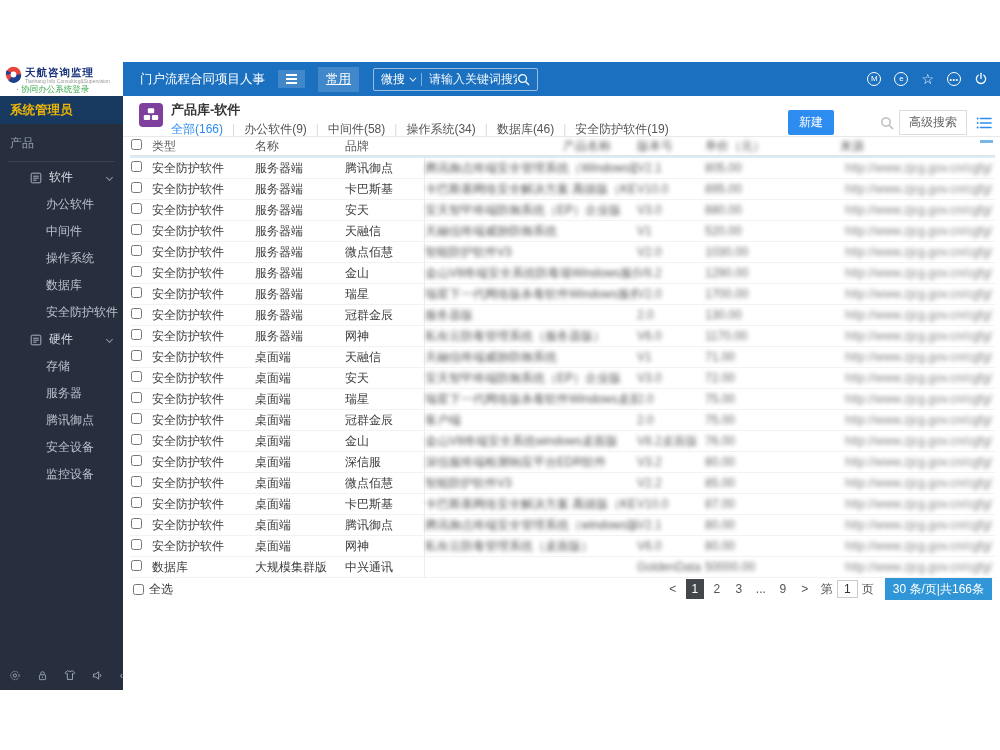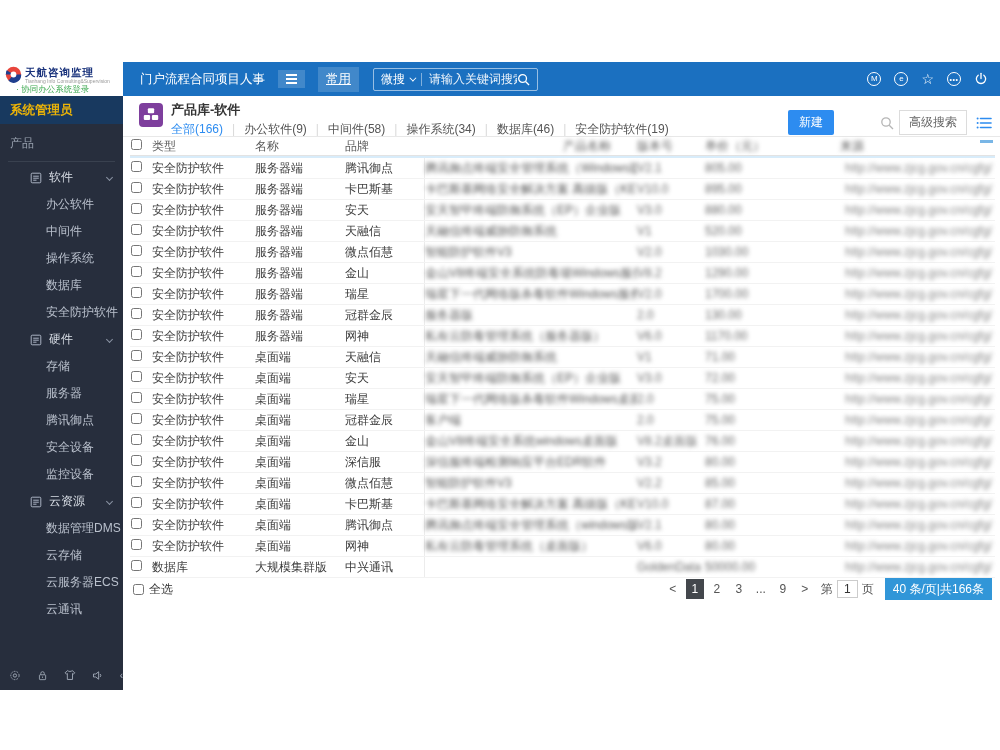--- a/index.html
+++ b/index.html
@@ -176,39 +176,20 @@
         </div>
         <div class="tree-children" data-repeat="sidebar.groups.1.children">
 
         <div class="tree-child">存储</div>
             <div class="tree-child">服务器</div>
             <div class="tree-child">腾讯御点</div>
             <div class="tree-child">安全设备</div>
             <div class="tree-child">监控设备</div>
           </div>
       </div>
-        <div class="tree-group">
-        <div class="tree-parent">
-          <svg class="gicon" width="12" height="12" viewBox="0 0 12 12" fill="none" stroke="#aab3c2" stroke-width="1">
-            <rect x="1.2" y="1.2" width="9.6" height="9.6" rx="1"></rect>
-            <line x1="3.2" y1="4.2" x2="8.8" y2="4.2"></line>
-              <line x1="3.2" y1="6.2" x2="8.8" y2="6.2"></line>
-              <line x1="3.2" y1="8.2" x2="6.5" y2="8.2"></line>
-          </svg>
-          <span>云资源</span>
-          <span class="caret"></span>
-        </div>
-        <div class="tree-children" data-repeat="sidebar.groups.2.children">
-
-        <div class="tree-child">数据管理DMS</div>
-            <div class="tree-child">云存储</div>
-            <div class="tree-child">云服务器ECS</div>
-            <div class="tree-child">云通讯</div>
-          </div>
-      </div>
       </div>
 
     <div class="sb-footer">
       <svg width="15" height="15" viewBox="0 0 16 16" fill="none" stroke-width="1.2">
         <circle cx="8" cy="8" r="5.6" stroke-dasharray="2.4 1.6"></circle>
           <circle cx="8" cy="8" r="2.2"></circle>
       </svg>
       <svg width="14" height="15" viewBox="0 0 16 16" fill="none" stroke-width="1.2">
         <rect x="3.5" y="7" width="9" height="7" rx="1"></rect>
           <path d="M5.5 7V5a2.5 2.5 0 0 1 5 0v2"></path>
@@ -495,18 +476,18 @@
             <span class="pg">3</span>
             <span class="pg">...</span>
             <span class="pg">9</span>
             <span class="pg">&gt;</span>
           </div>
         <span class="jump">
           <span>第</span>
           <input value="1" style="">
           <span>页</span>
         </span>
-        <span class="badge">40 条/页|共166条</span>
+        <span class="badge">30 条/页|共166条</span>
       </div>
     </div>
 
   </div>
 </div>
 
 </body></html>

